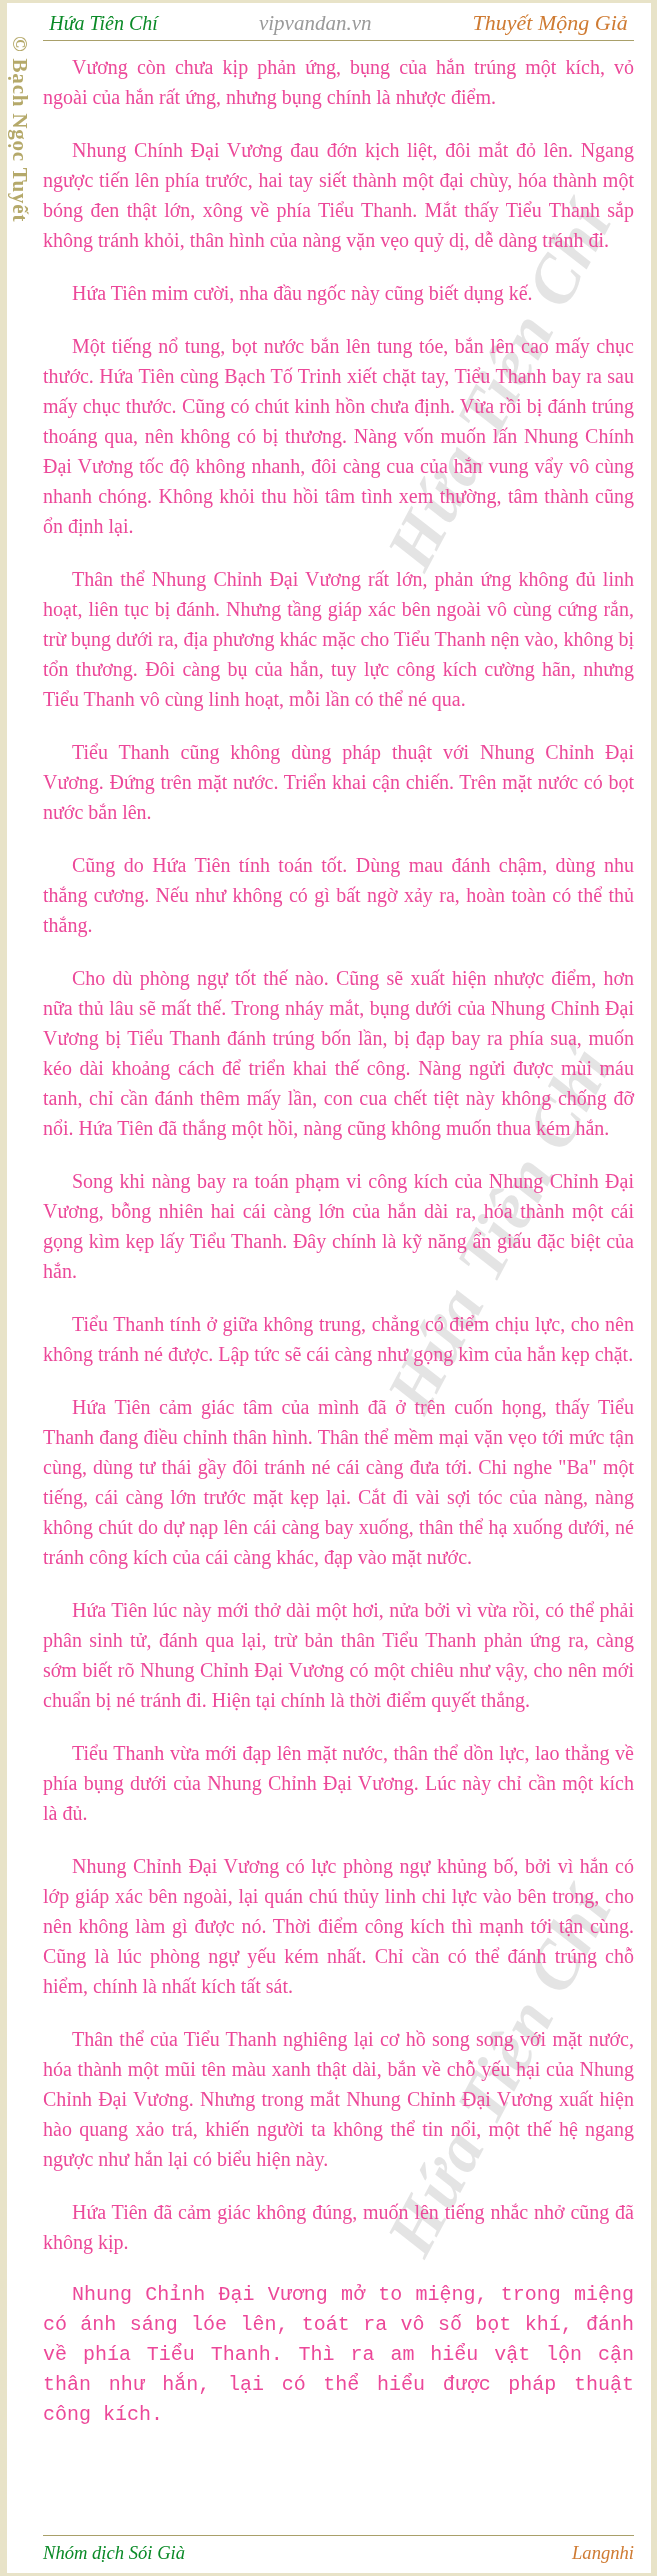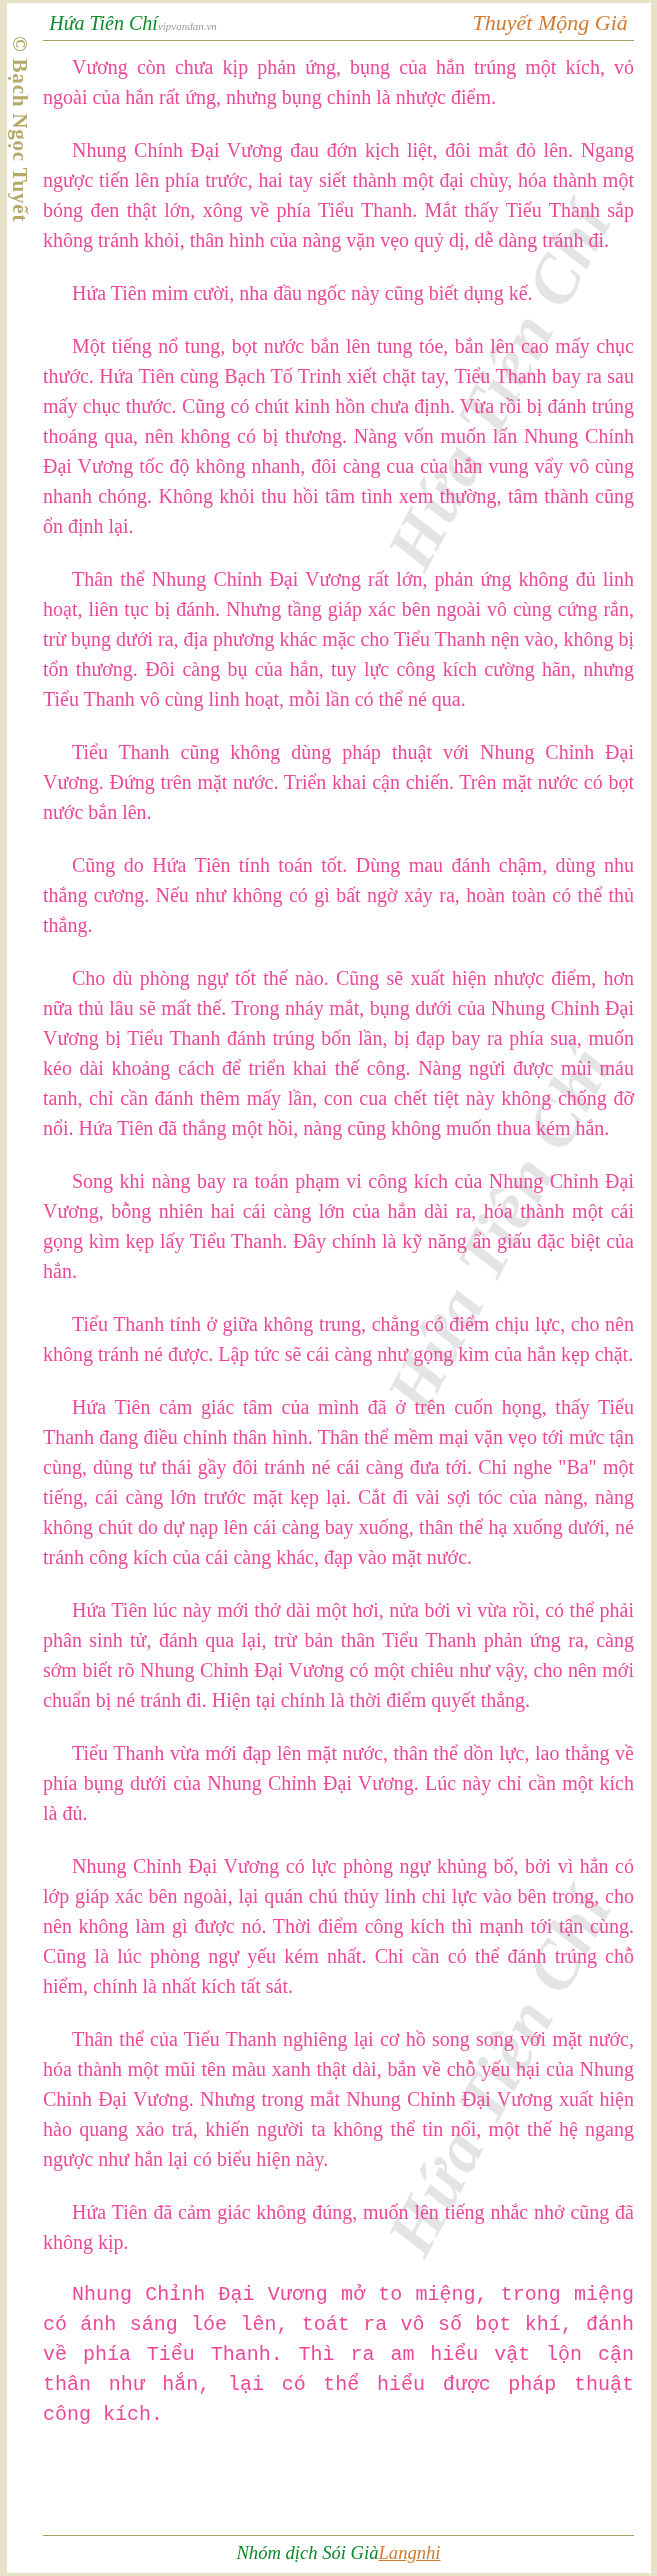--- a/index.html
+++ b/index.html
@@ -87,23 +87,23 @@
     font-family: "Liberation Serif", serif;
     white-space: nowrap;
   }
   .mh-left {
     color: #0a8a27;
     font-size: 20px;
     flex: 0 0 auto;
   }
   .mh-mid {
     color: #9a9a9a;
-    font-size: 11px;
+    font-size: 21px;
     flex: 1 1 auto;
-    text-align: left;
+    text-align: center;
   }
   .mh-right {
     color: #cf7b33;
     font-size: 22px;
     flex: 0 0 auto;
   }
 
   
   .content {
     position: relative;
@@ -124,32 +124,32 @@
 
   
   .footer {
     position: absolute;
     left: 36px;
     right: 17px;
     bottom: 9.3px;
     z-index: 4;
     display: flex;
     align-items: baseline;
-    justify-content: center;
+    justify-content: space-between;
     border-top: 1.5px solid #a9a06a;
     padding-top: 6.2px;
   }
   .ft-left, .ft-right {
     font-family: "Liberation Serif", serif;
     font-style: italic;
     font-size: 18.6px;
     white-space: nowrap;
   }
   .ft-left  { color: #0a8a27; }
-  .ft-right { color: #cf7b33; text-decoration: underline; }
+  .ft-right { color: #cf7b33; }
 </style>
 </head>
 <body>
 
 <div class="page">
   <div class="inner">
 
     <div class="side-copy">© Bạch Ngọc Tuyết</div>
 
     <div class="wm-layer">

